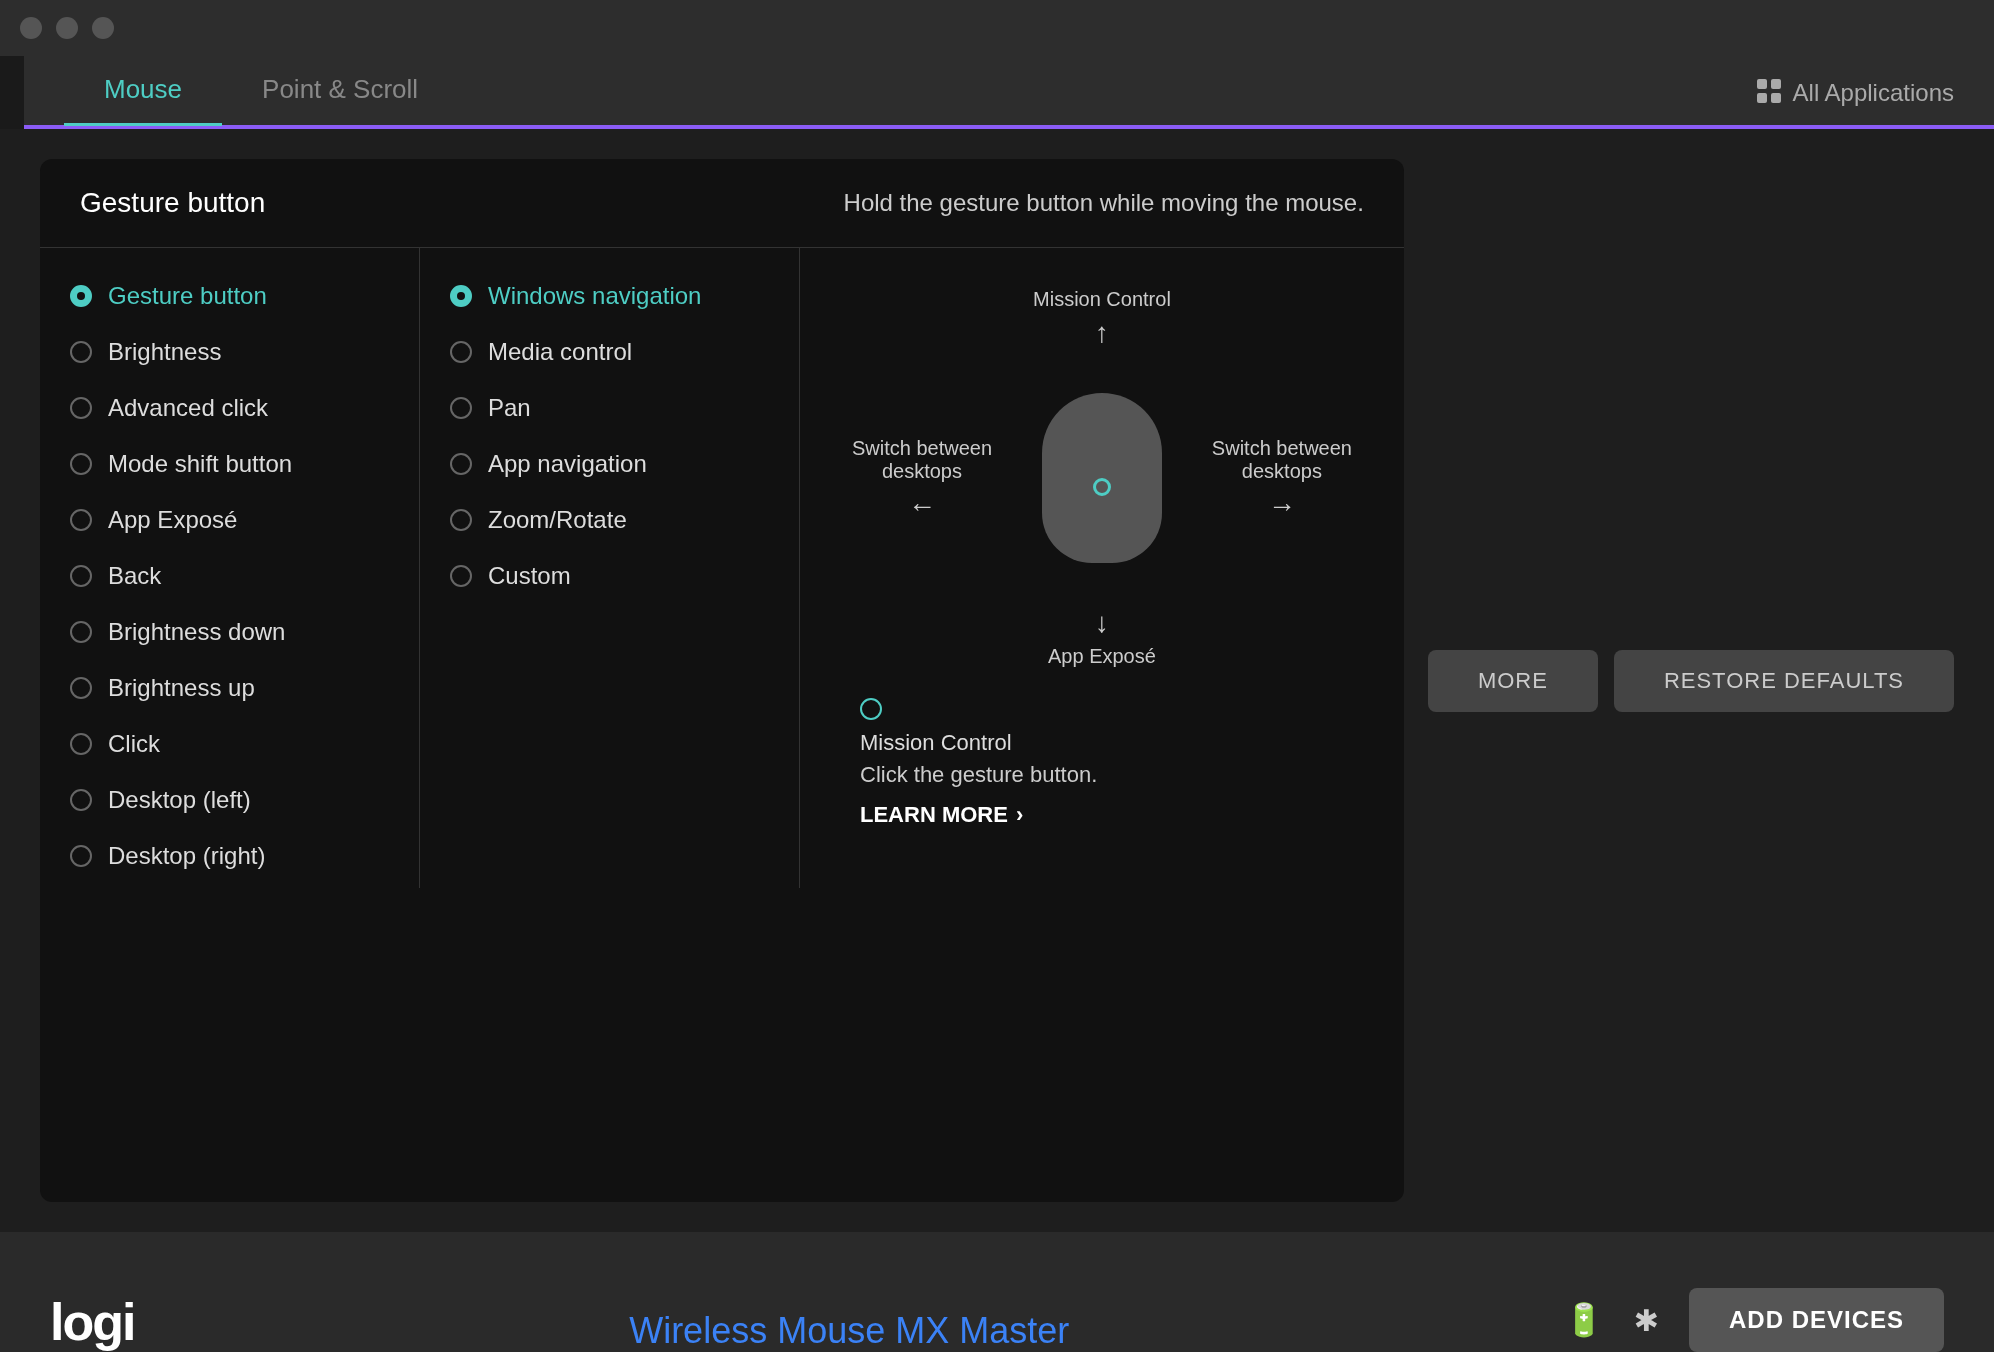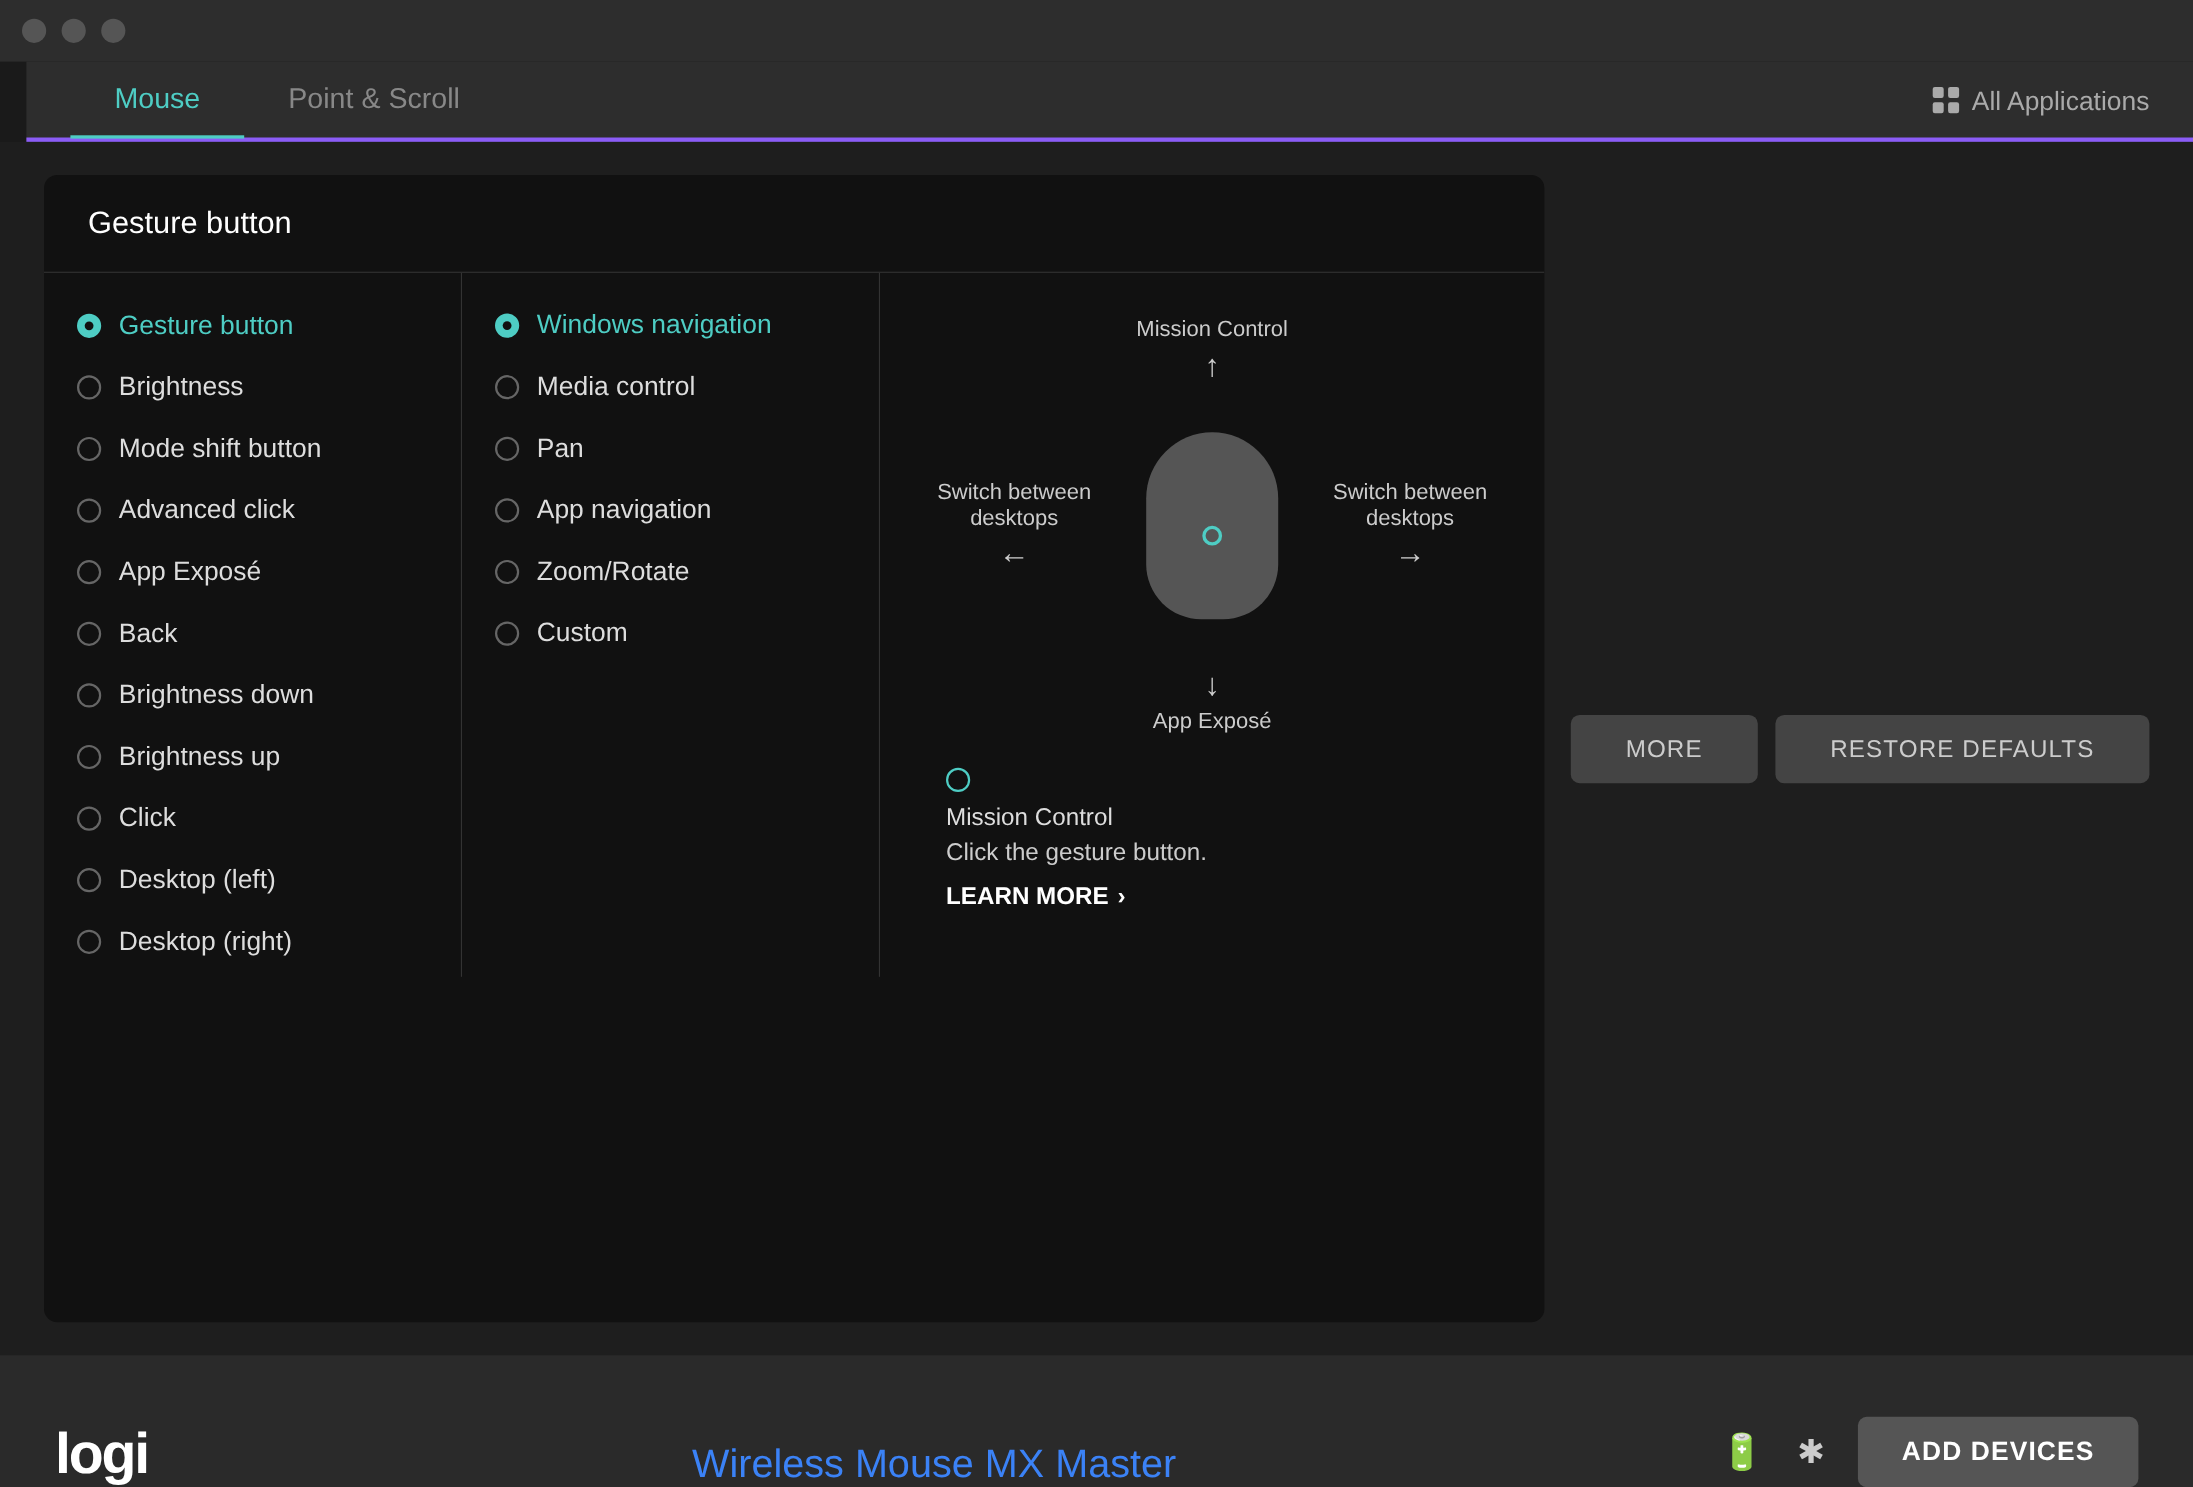--- a/index.html
+++ b/index.html
@@ -371,40 +371,41 @@
     </div>
     <span>All Applications</span>
   </div>
 </div>
 
 <div class="main-content">
   <div class="gesture-section">
 
     <div class="gesture-header">
       <span class="gesture-title">Gesture button</span>
+      <span class="gesture-subtitle">Hold the gesture button while moving the mouse.</span>
     </div>
 
     <div class="columns">
 
       <div class="col-left">
         <div class="radio-item selected">
           <div class="radio-circle active"></div>
           <span class="radio-label">Gesture button</span>
         </div>
         <div class="radio-item">
           <div class="radio-circle"></div>
           <span class="radio-label">Brightness</span>
         </div>
         <div class="radio-item">
           <div class="radio-circle"></div>
+          <span class="radio-label">Advanced click</span>
+        </div>
+        <div class="radio-item">
+          <div class="radio-circle"></div>
           <span class="radio-label">Mode shift button</span>
-        </div>
-        <div class="radio-item">
-          <div class="radio-circle"></div>
-          <span class="radio-label">Advanced click</span>
         </div>
         <div class="radio-item">
           <div class="radio-circle"></div>
           <span class="radio-label">App Exposé</span>
         </div>
         <div class="radio-item">
           <div class="radio-circle"></div>
           <span class="radio-label">Back</span>
         </div>
         <div class="radio-item">

